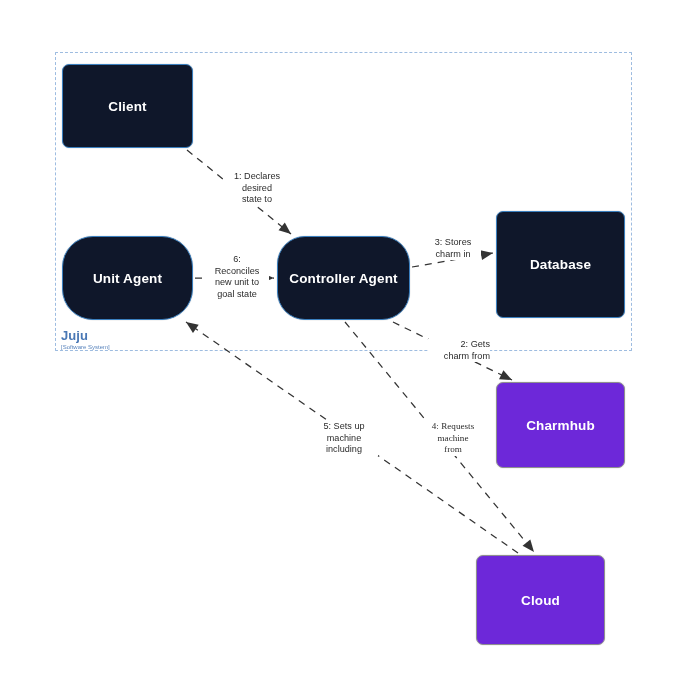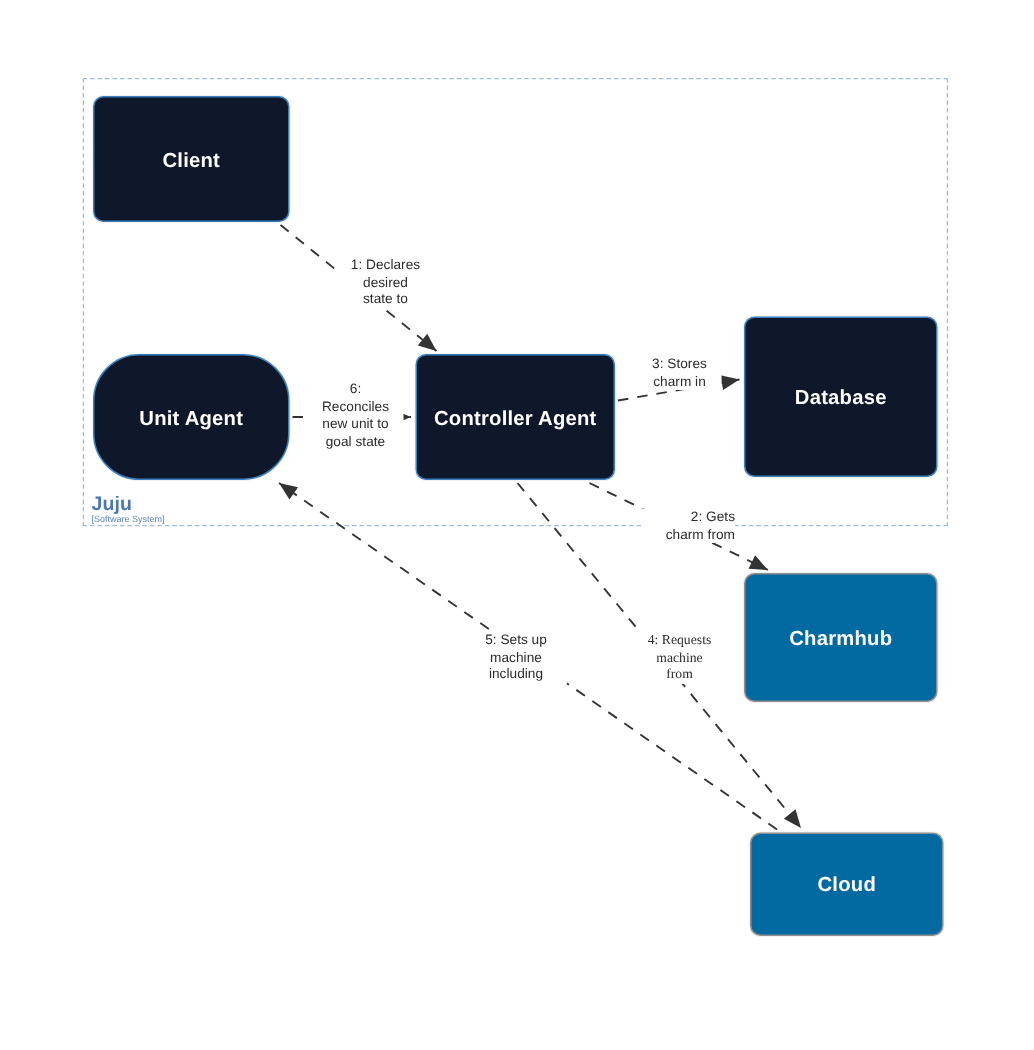--- a/index.html
+++ b/index.html
@@ -65,21 +65,21 @@
     font-weight: bold;
     font-size: 13.5px;
     letter-spacing: 0.15px;
     box-shadow: 0 0 0 0.7px rgba(0,0,0,0.06);
   }
   .node.blue {
     background: #0f172a;
     border: 1px solid #3a7fbe;
   }
   .node.gray {
-    background: #0369a1;
+    background: #6d28d9;
     border: 1px solid #8f8f8f;
   }
   .edge-label {
     position: absolute;
     font-size: 9.1px;
     color: #2b2b2b;
     line-height: 1.28;
     text-align: center;
     background: #ffffff;
     white-space: pre-line;
@@ -125,30 +125,30 @@
       </g>
     </svg>
 
   <div id="nodes-layer">
       <div class="node blue" style="left: 62px; top: 64px; width: 131px; height: 84px;">
         <span>Client</span>
       </div>
       <div class="node blue" style="left: 62px; top: 236px; width: 131px; height: 84px; border-radius: 31px;">
         <span>Unit Agent</span>
       </div>
-      <div class="node blue" style="left: 277px; top: 236px; width: 133px; height: 84px;">
+      <div class="node blue" style="left: 277px; top: 236px; width: 133px; height: 84px; border-radius: 28px;">
         <span>Controller Agent</span>
       </div>
       <div class="node blue" style="left: 496px; top: 211px; width: 129px; height: 107px;">
         <span>Database</span>
       </div>
       <div class="node gray" style="left: 496px; top: 382px; width: 129px; height: 86px;">
         <span>Charmhub</span>
       </div>
-      <div class="node gray" style="left: 500px; top: 555px; width: 129px; height: 69px;">
+      <div class="node gray" style="left: 476px; top: 555px; width: 129px; height: 90px;">
         <span>Cloud</span>
       </div>
     </div>
   <div id="edge-labels-layer">
       <div class="edge-label" style="left: 206px; top: 171px; width: 62px; margin-left: 20px;">1: Declares
 desired
 state to</div>
       <div class="edge-label" style="left: 428px; top: 339px; width: 62px; text-align: right;">2: Gets
 charm from</div>
       <div class="edge-label" style="left: 425px; top: 237px; width: 56px;">3: Stores

